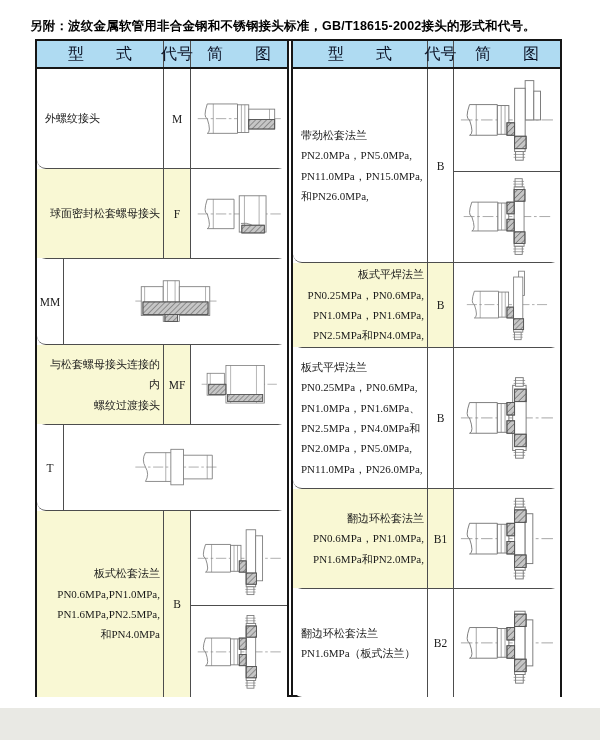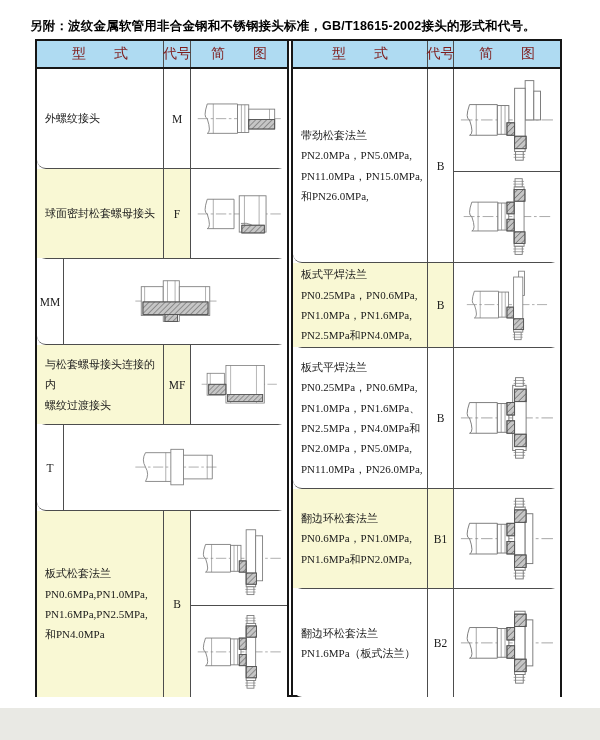--- a/index.html
+++ b/index.html
@@ -22,21 +22,21 @@
   .table-divider{
     flex:none;width:2px;background:#fff;
     border-left:2px solid #161616;border-right:2px solid #161616;
   }
   .hrow{
     flex:none;height:28px;display:flex;box-sizing:border-box;
     border-bottom:2px solid #161616;background:#afdbf2;
   }
   .hcell{
     display:flex;align-items:center;justify-content:center;
-    font-size:14px;color:#7f1d1d;white-space:pre;box-sizing:border-box;
+    font-size:16px;color:#0f172a;white-space:pre;box-sizing:border-box;
   }
   .row{display:flex;flex:none;box-sizing:border-box;border-bottom:1px solid #4d4d4d;background:#fff;border-radius:9px;}
   .row.last{border-bottom:none;}
   .cell{box-sizing:border-box;min-width:0;}
   .ctype{
     display:flex;flex-direction:column;justify-content:center;
     border-right:1px solid #4d4d4d;
     padding:3px 3px 3px 8px;
     font-family:"Liberation Serif",serif;font-size:11px;line-height:1.85;
     color:#1a1a1a;white-space:pre-line;
@@ -49,21 +49,21 @@
   .cdiag{flex:1;display:flex;flex-direction:column;background:#fff;}
   .half.left  .ctype{width:127px;flex:none;}
   .half.left  .ccode{width:27px;flex:none;}
   .half.right .ctype{width:135px;flex:none;}
   .half.right .ccode{width:26px;flex:none;}
   .half.left  .hc-type{width:127px;border-right:1px solid #4d4d4d;}
   .half.left  .hc-code{width:27px;border-right:1px solid #4d4d4d;}
   .half.right .hc-type{width:135px;border-right:1px solid #4d4d4d;}
   .half.right .hc-code{width:26px;border-right:1px solid #4d4d4d;}
   .hc-diag{flex:1;}
-  .row.hl .ctype,.row.hl .ccode{background:#f9f8d4;}
+  .row.hl .ctype,.row.hl .ccode{background:#f9f8d4;text-align:right;}
   .dsub{display:flex;box-sizing:border-box;}
   .dsub.split{border-bottom:1px solid #4d4d4d;}
   .dwrap{flex:1;display:flex;align-items:center;justify-content:center;padding:2px;min-height:0;}
   .dwrap svg{width:94%;height:94%;display:block;}
   .bottom-strip{
     position:absolute;left:0;top:708px;width:600px;height:32px;background:#e9e9e4;
   }
 </style>
 </head>
 <body>

